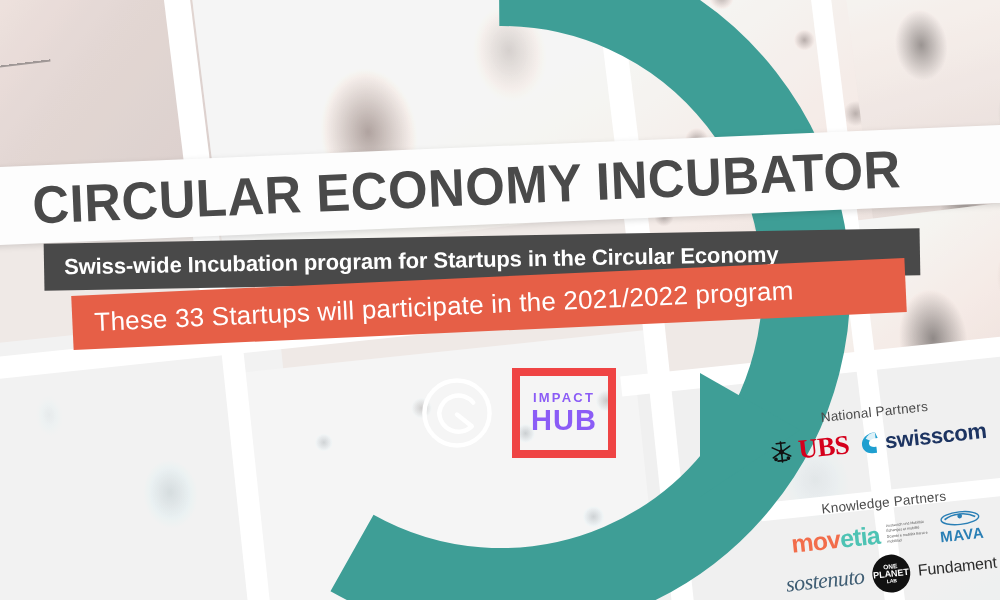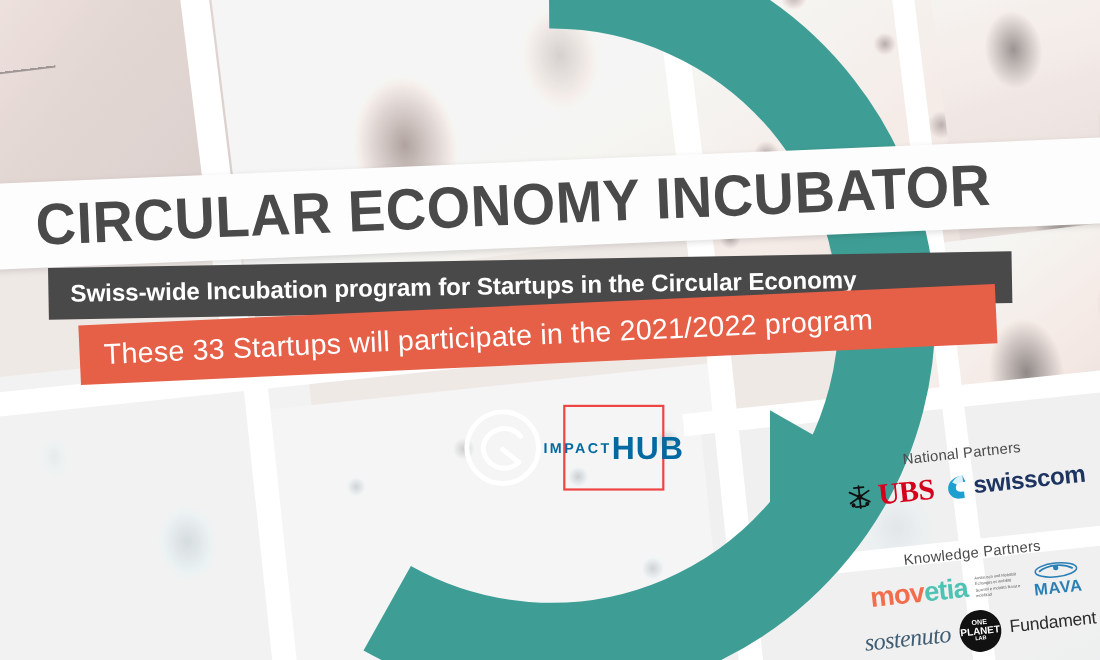--- a/index.html
+++ b/index.html
@@ -140,24 +140,24 @@
 
   
   .logo{
     position:absolute;left:420px;top:368px;
     display:flex;align-items:center;gap:18px;
     z-index:6;
   }
   .logo-mark{width:74px;height:74px;}
   .logo-box{
     width:88px;height:74px;
-    border:2px solid #ef4444;
-    display:flex;flex-direction:row;
+    border:8px solid #ef4444;
+    display:flex;flex-direction:column;
     align-items:center;justify-content:center;
-    color:#0369a1;line-height:1;
+    color:#8b5cf6;line-height:1;
   }
   .logo-box .l1{font-size:13px;font-weight:700;letter-spacing:2.2px;}
   .logo-box .l2{font-size:29px;font-weight:700;letter-spacing:1px;margin-top:2px;}
 
   
   .banner-title{
     position:absolute;
     left:-30px;top:146px;width:1060px;height:78px;
     background:#fdfdfd;
     transform:rotate(-2.4deg);

